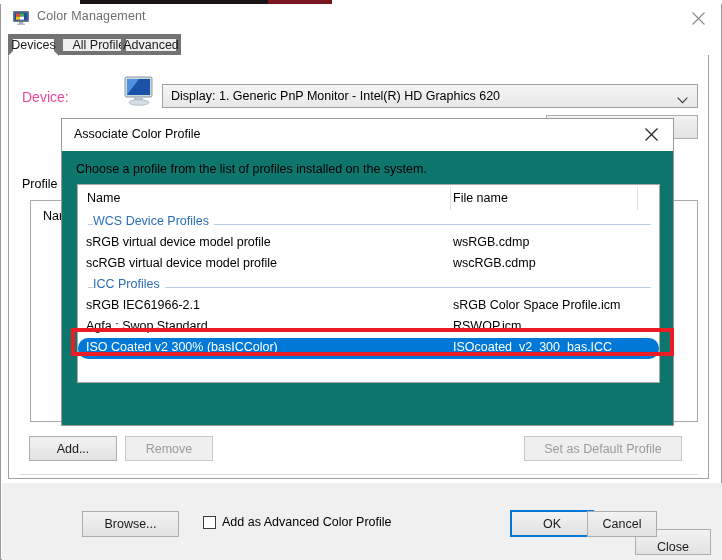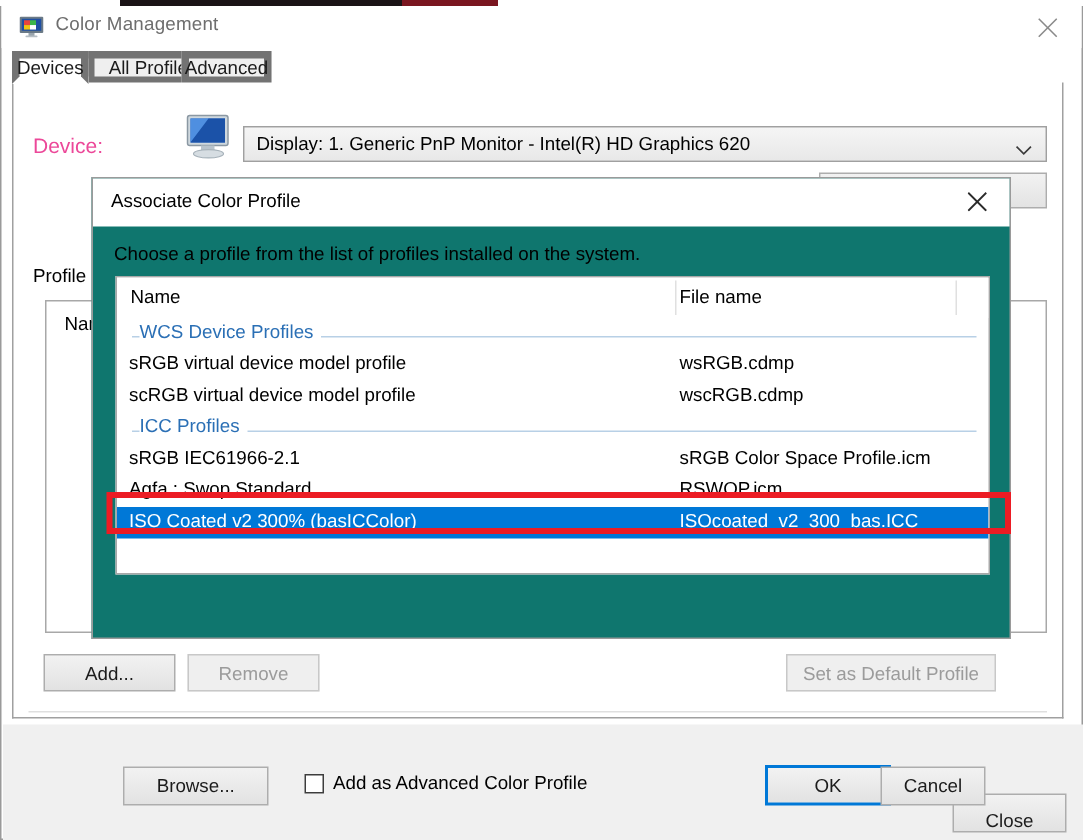--- a/index.html
+++ b/index.html
@@ -170,21 +170,21 @@
     font-size: 12.5px;
     color: #1b1b1b;
     display: flex; align-items: center; justify-content: center;
     cursor: default;
   }
   .btn.disabled { color: #9b9b9b; background:#efefef; border-color:#c8c8c8; }
   .btn.focus { border: 2px solid #0078d7; }
 
   .btn-add       { position:absolute; left:28px;  top:432px; width:88px; height:25px; }
   .btn-remove    { position:absolute; left:124px; top:432px; width:88px; height:25px; }
-  .btn-setdef    { position:absolute; left:523px; top:432px; width:140px; height:25px; }
+  .btn-setdef    { position:absolute; left:523px; top:432px; width:158px; height:25px; }
 
   .hr-sep {
     position: absolute;
     left: 18px; top: 470px; width: 679px; height: 1px;
     background: #dfdfdf;
   }
   .link-understanding {
     position: absolute;
     left: 28px; top: 491px;
     font-size: 12.5px;
@@ -295,21 +295,21 @@
     left: 8px; top: 2px;
     font-size: 12.5px; color: #000;
     white-space: nowrap;
   }
   .row .c-file {
     position: absolute;
     left: 375px; top: 2px;
     font-size: 12.5px; color: #000;
     white-space: nowrap;
   }
-  .row.selected { background: #0078d7; }
+  .row.selected { background: #0078d7; border-radius: 10px; }
   .row.selected .c-name, .row.selected .c-file { color: #ffffff; }
 
   
   .redbox {
     position: absolute;
     left: 9px; top: 209px;
     width: 603px; height: 28px;
     box-sizing: border-box;
     border: 4px solid #ec1c24;
     pointer-events: none;

